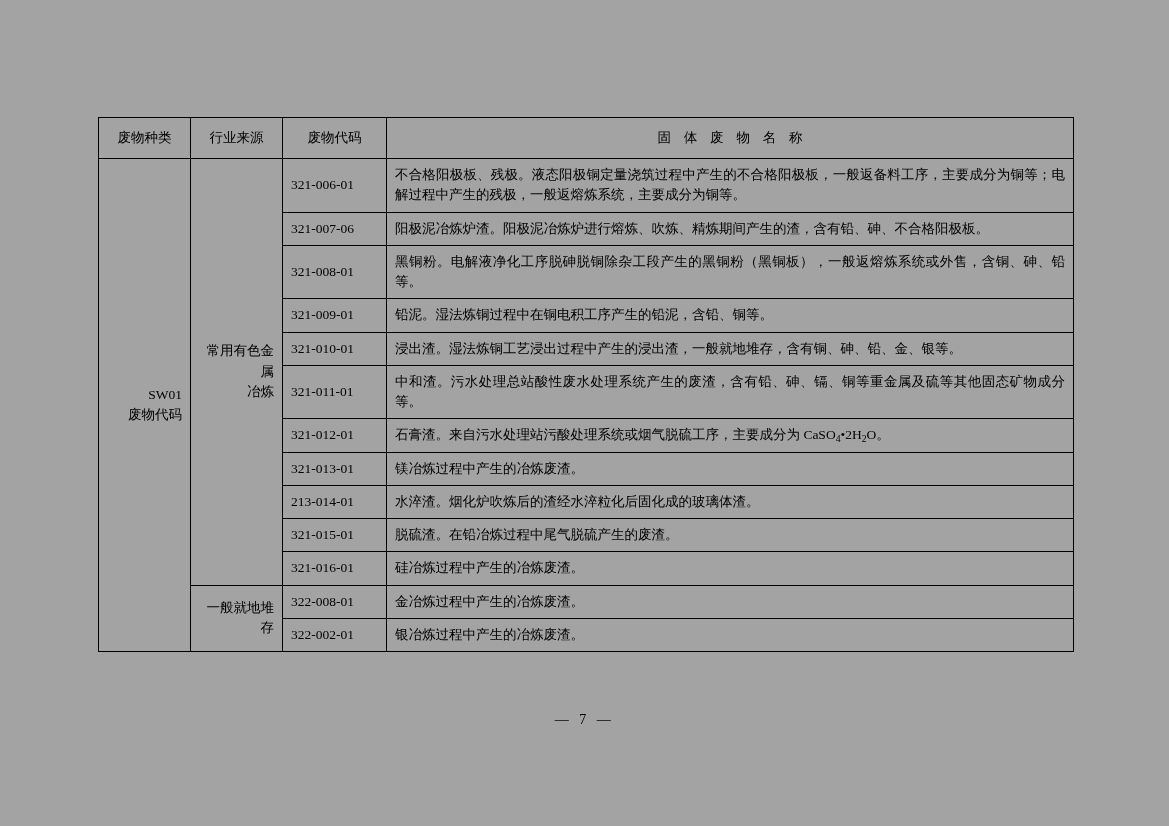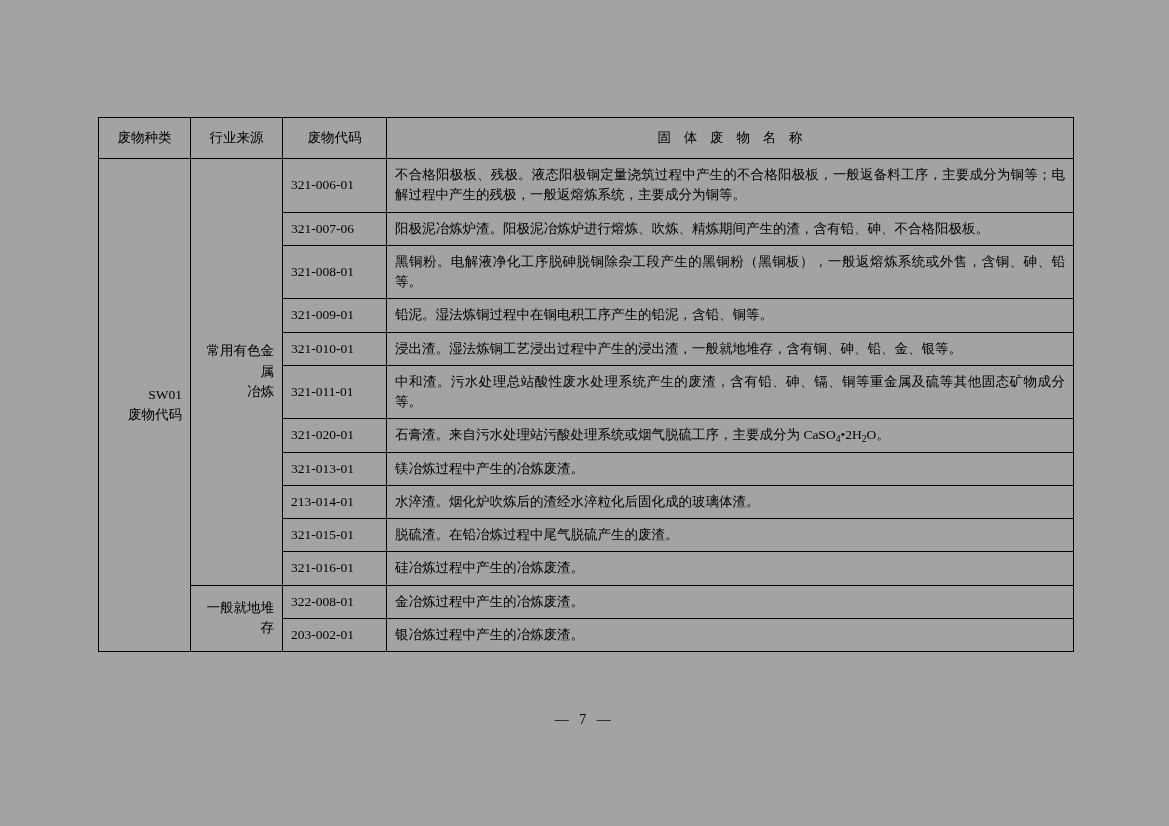--- a/index.html
+++ b/index.html
@@ -131,21 +131,21 @@
         <td class="c-center">321-010-01</td>
         <td class="name-cell">浸出渣。湿法炼铜工艺浸出过程中产生的浸出渣，一般就地堆存，含有铜、砷、铅、金、银等。</td>
       </tr>
 
       <tr>
         <td class="c-center">321-011-01</td>
         <td class="name-cell">中和渣。污水处理总站酸性废水处理系统产生的废渣，含有铅、砷、镉、铜等重金属及硫等其他固态矿物成分等。</td>
       </tr>
 
       <tr>
-        <td class="c-center">321-020-01</td>
+        <td class="c-center">321-012-01</td>
         <td class="name-cell">石膏渣。来自污水处理站污酸处理系统或烟气脱硫工序，主要成分为 CaSO<sub>4</sub>•2H<sub>2</sub>O。</td>
       </tr>
 
       <tr>
         <td class="c-center">321-013-01</td>
         <td class="name-cell">镁冶炼过程中产生的冶炼废渣。</td>
       </tr>
 
       <tr>
         <td class="c-center">213-014-01</td>
@@ -162,21 +162,21 @@
         <td class="name-cell">硅冶炼过程中产生的冶炼废渣。</td>
       </tr>
 
       <tr>
         <td class="cell-source" rowspan="2">一般就地堆存</td>
         <td class="c-center">322-008-01</td>
         <td class="name-cell">金冶炼过程中产生的冶炼废渣。</td>
       </tr>
 
       <tr>
-        <td class="c-center">203-002-01</td>
+        <td class="c-center">322-002-01</td>
         <td class="name-cell">银冶炼过程中产生的冶炼废渣。</td>
       </tr>
 
     </tbody>
   </table>
 
   <div class="pagenum">—  7  —</div>
 
 </div>
 

